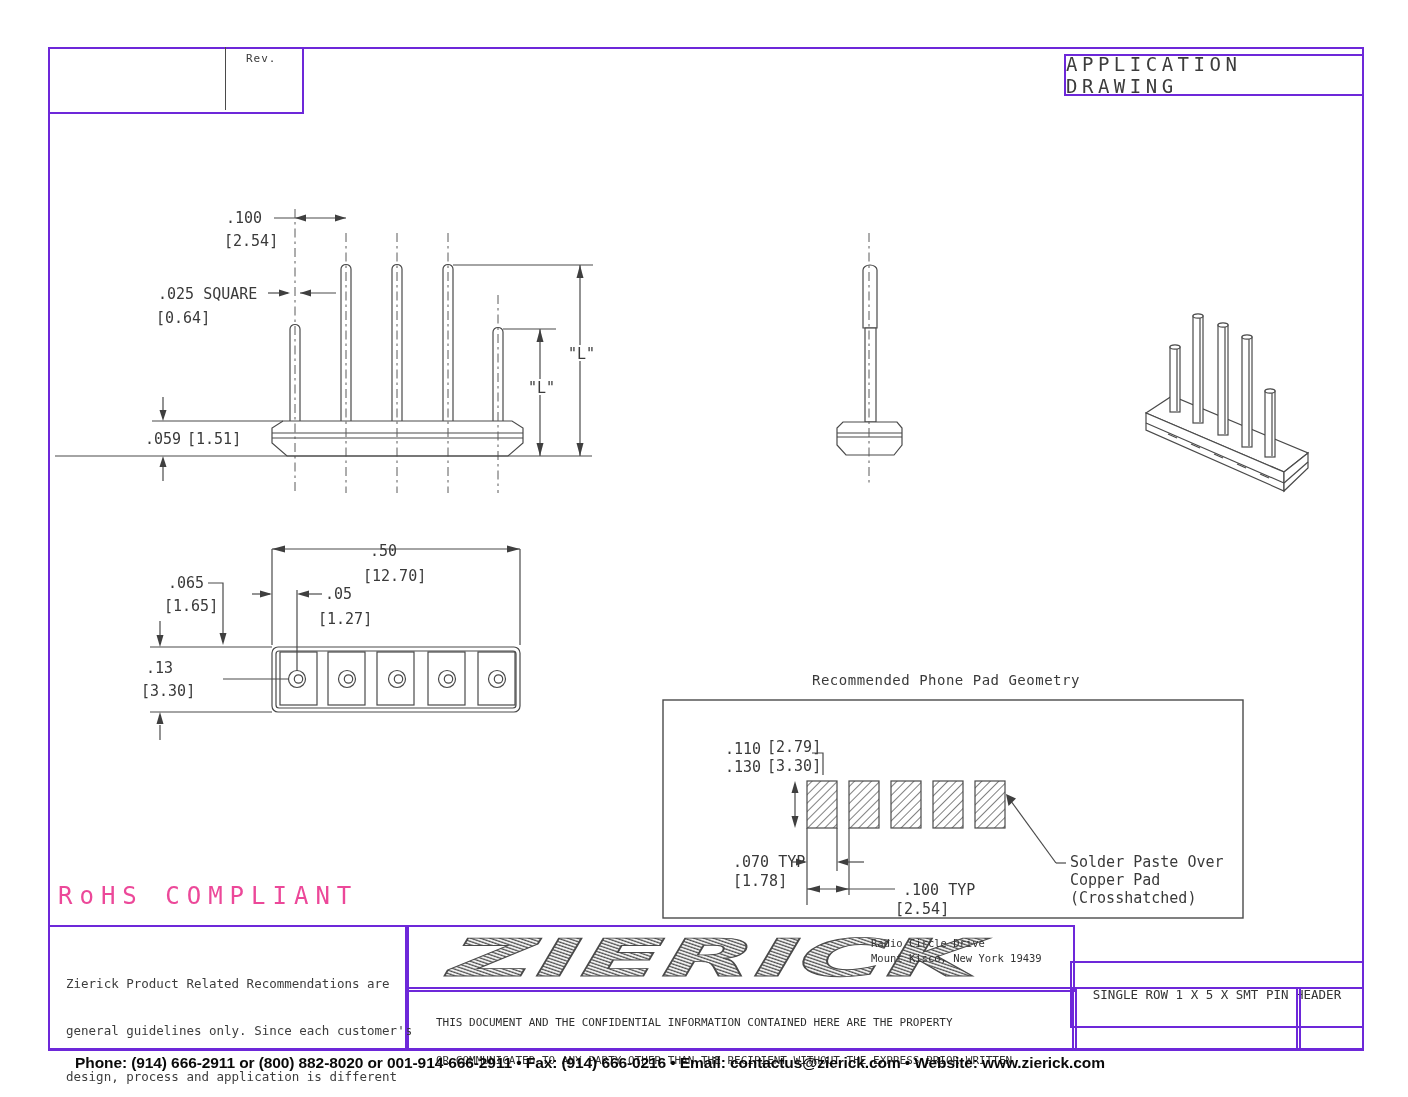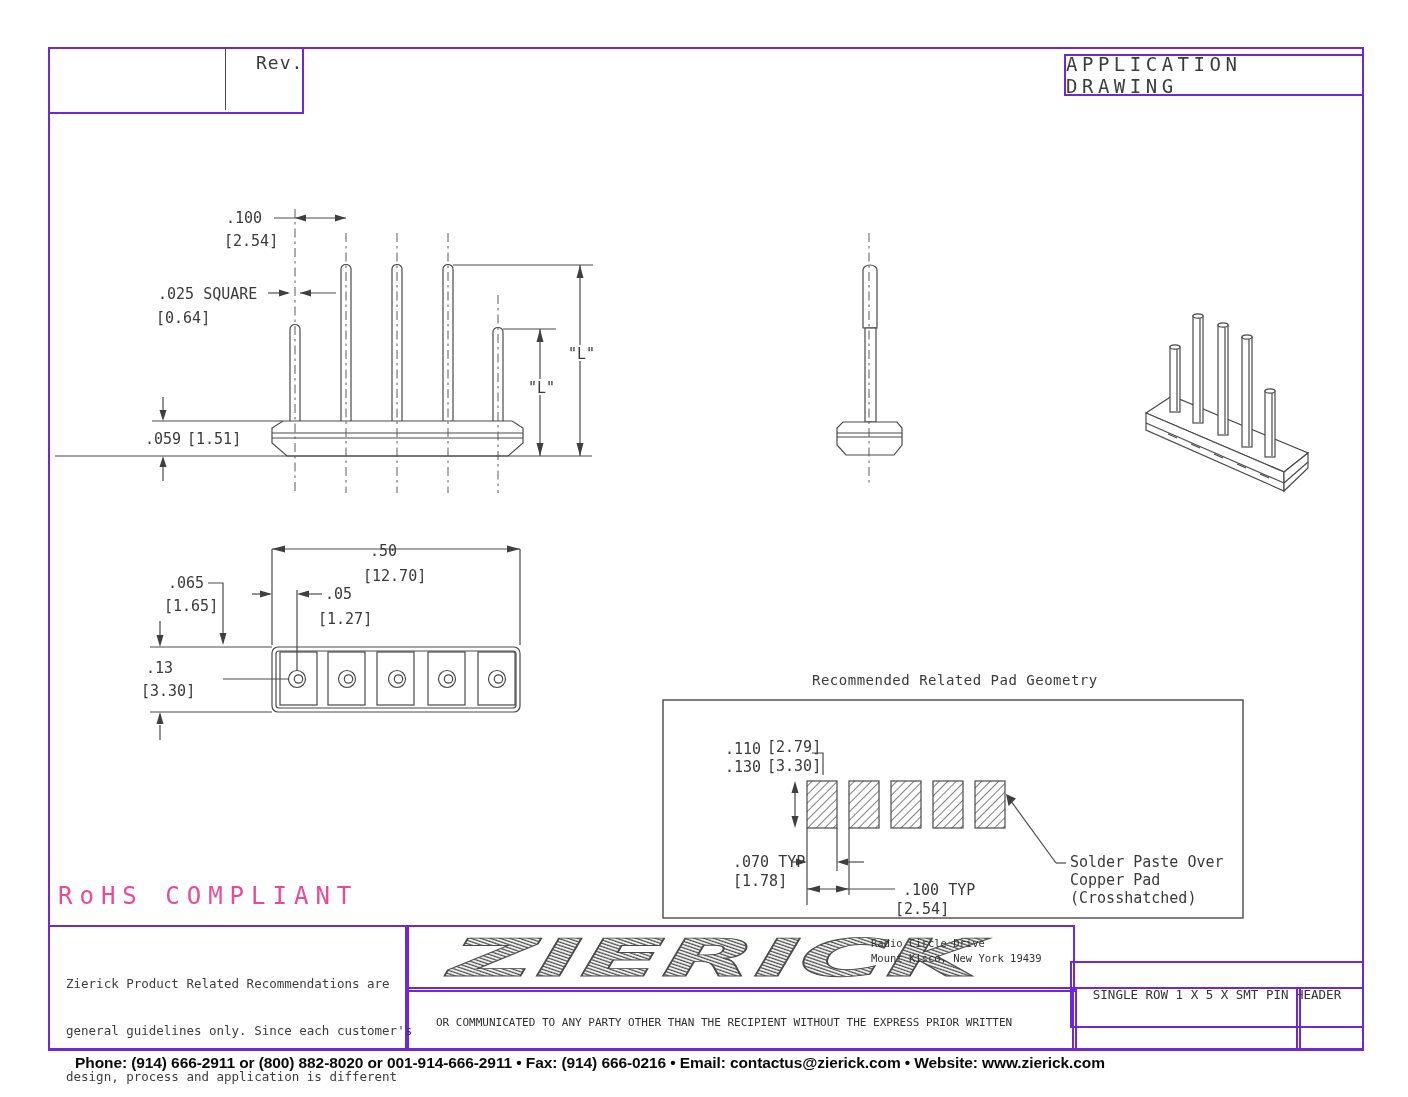--- a/index.html
+++ b/index.html
@@ -10,21 +10,21 @@
   svg{position:absolute;overflow:visible;}
   svg text{font-family:"DejaVu Sans Mono", monospace;fill:#3a3a3a;}
   .cadline{stroke:#4a4a4a;stroke-width:1.2;fill:none;}
   .cadfill{stroke:#4a4a4a;stroke-width:1.2;fill:#ffffff;}
   .cl{stroke:#5a5a5a;stroke-width:1;fill:none;stroke-dasharray:9 4 2.5 4;}
   .arr{fill:#3f3f3f;stroke:none;}
   .dimtext{font-size:15px;}
   
   #revbox{left:48px;top:47px;width:252px;height:63px;}
   #revdiv{left:225px;top:47px;width:0;height:63px;border-left:1px solid #4a4a4a;}
-  #revlabel{left:256px;top:52px;font-size:18px;letter-spacing:1px;}
+  #revlabel{left:246px;top:52px;font-size:11px;letter-spacing:1px;}
   #appbox{left:1064px;top:54px;width:296px;height:38px;display:flex;align-items:center;justify-content:center;
           font-size:19px;letter-spacing:4.5px;color:#3c3c3c;}
   
   #padtitle{left:812px;top:672px;font-size:14px;letter-spacing:0.5px;}
   
   #rohs{left:58px;top:882px;font-size:24px;letter-spacing:7px;color:#ec4899;}
   
   #recbox{left:48px;top:925px;width:357px;height:121px;}
   #rectext{left:66px;top:945px;font-size:12.5px;line-height:15.5px;color:#3d3d3d;white-space:pre;}
   #logocell{left:405px;top:925px;width:666px;height:63px;}
@@ -196,21 +196,21 @@
     <line class="cadline" x1="15" y1="112" x2="137" y2="112"></line>
     <line class="cadline" x1="15" y1="177" x2="137" y2="177"></line>
     <line class="cadline" x1="25" y1="86" x2="25" y2="100"></line>
     <path class="arr" d="M25 112 l-3.5 -12 h7 z"></path>
     <line class="cadline" x1="25" y1="190" x2="25" y2="205"></line>
     <path class="arr" d="M25 177 l-3.5 12 h7 z"></path>
     <text class="dimtext" x="11" y="138">.13</text>
     <text class="dimtext" x="6" y="161">[3.30]</text>
   </svg>
 
-  <div class="abs" id="padtitle">Recommended Related Pad Geometry</div>
+  <div class="abs" id="padtitle">Recommended Phone Pad Geometry</div>
   <svg style="left:660px;top:695px;" width="590" height="230" viewBox="0 0 590 230">
     <defs>
       <pattern id="hatch" patternUnits="userSpaceOnUse" width="6" height="6" patternTransform="rotate(-45)">
         <rect width="6" height="6" fill="#ffffff"></rect>
         <line x1="0" y1="0" x2="6" y2="0" stroke="#4a4a4a" stroke-width="1.4"></line>
       </pattern>
     </defs>
     <rect class="cadline" x="3" y="5" width="580" height="218" style="stroke-width:1.4"></rect>
 
     <text class="dimtext" x="65" y="59">.110</text>
@@ -275,20 +275,21 @@
   </svg>
   <div class="abs" id="addr">
     <div>Radio Circle Drive</div>
     <div>Mount Kisco, New York 19439</div>
   </div>
 
   <div class="abs frame" id="titlecell">SINGLE ROW 1 X 5 X SMT PIN HEADER</div>
 
   <div class="abs frame" id="confcell"></div>
   <div class="abs" id="conftext">
+    <div>THIS DOCUMENT AND THE CONFIDENTIAL INFORMATION CONTAINED HERE ARE THE PROPERTY</div>
     <div>OR COMMUNICATED TO ANY PARTY OTHER THAN THE RECIPIENT WITHOUT THE EXPRESS PRIOR WRITTEN</div>
     
   </div>
 
   <div class="abs frame" id="cellA"></div>
   <div class="abs frame" id="cellB"></div>
 
   <div class="abs" id="footer">Phone: (914) 666-2911 or (800) 882-8020 or 001-914-666-2911 • Fax: (914) 666-0216 • Email: contactus@zierick.com • Website: www.zierick.com</div>
 
 </div>

